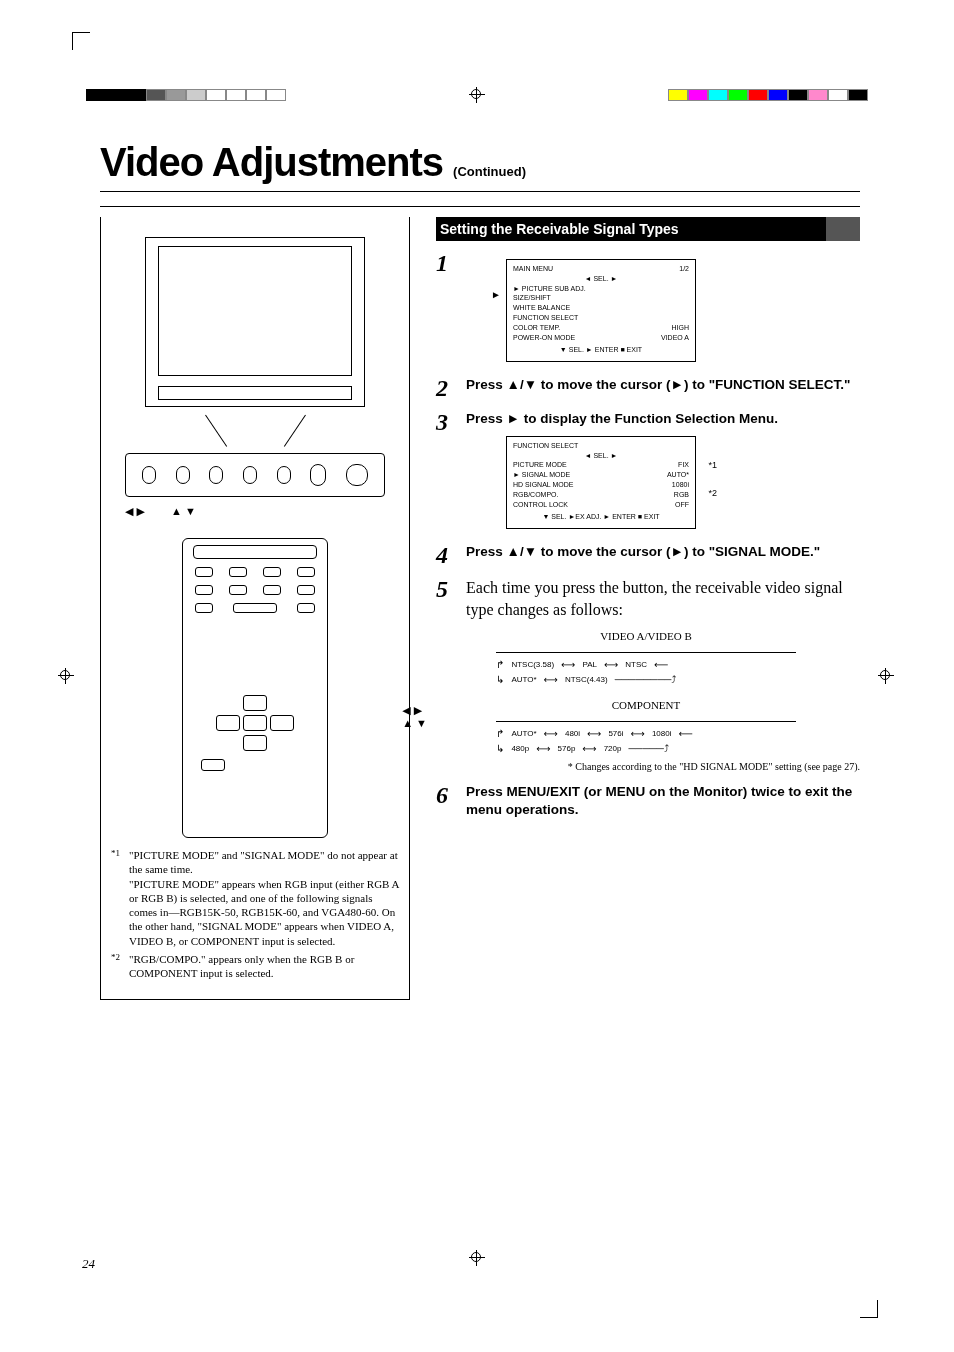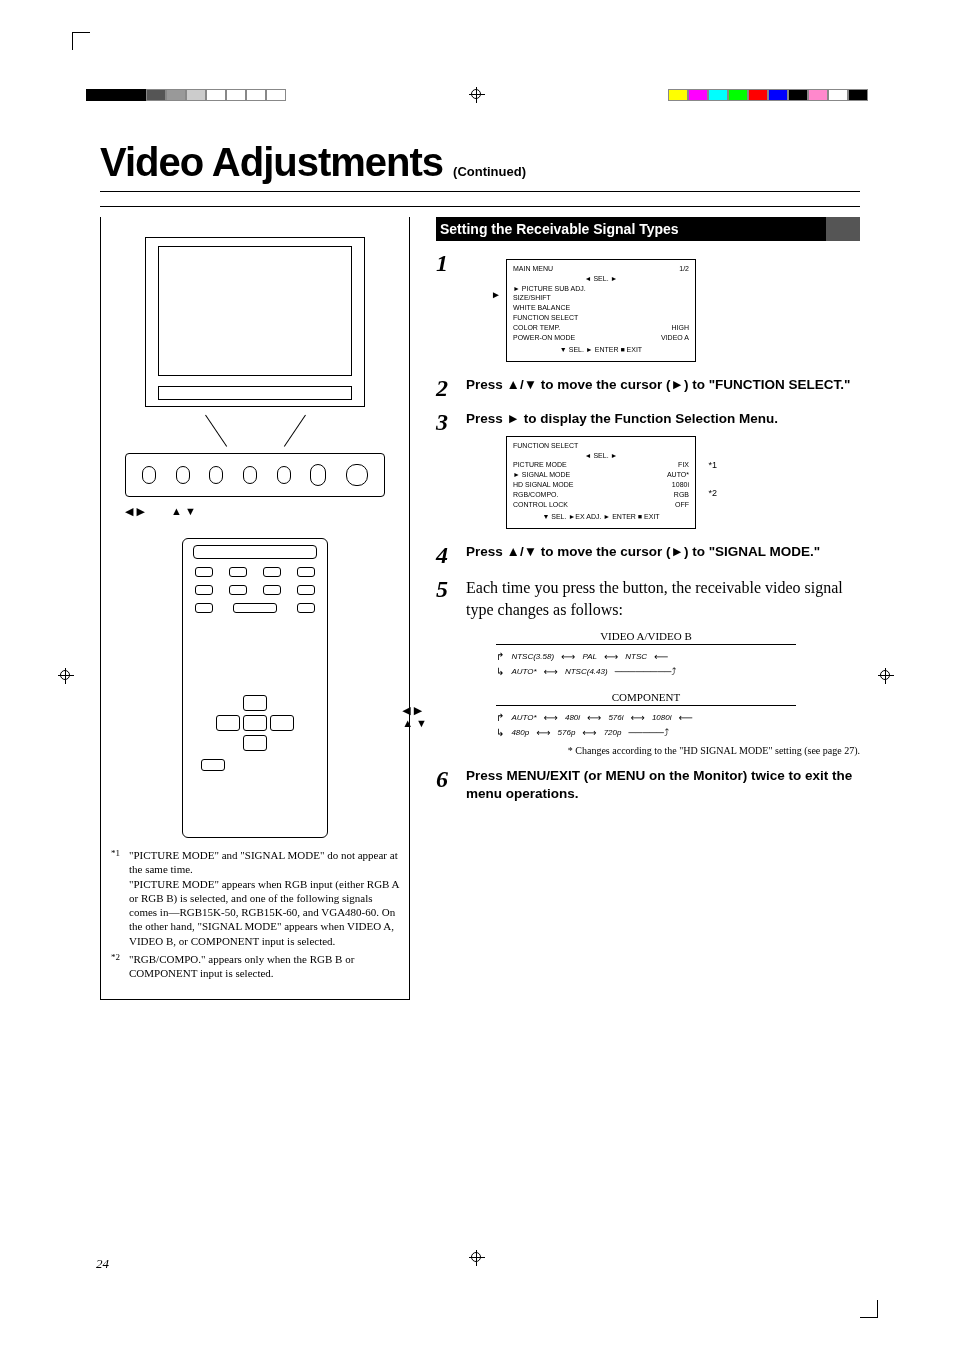--- a/index.html
+++ b/index.html
@@ -129,28 +129,28 @@
     width: 190px; border:1px solid #000; margin:8px auto 4px 40px; padding:4px 6px 6px 6px;
     font-family: Arial, Helvetica, sans-serif; font-size:7px; line-height:1.4; position:relative;
   }
   .osd .osd-row{ display:flex; justify-content:space-between; }
   .osd-ptr{ position:absolute; left:-16px; font-size:10px;}
   .osd-star{ position:absolute; right:-22px; font-size:9px;}
 
   .sig-diagram {
     margin: 10px 0 6px 30px; font-family: Arial, Helvetica, sans-serif; font-size:8px;
   }
-  .sig-diagram .lbl-row{ font-size:11px; border-bottom:1px solid #000; width:300px; margin-bottom:6px; padding-bottom:2px; text-align:center; font-family: Georgia, serif; text-decoration: underline; }
+  .sig-diagram .lbl-row{ font-size:11px; border-bottom:1px solid #000; width:300px; margin-bottom:6px; padding-bottom:10px; text-align:center; font-family: Georgia, serif; text-decoration: underline; }
   .sig-diagram .sig-row{ display:flex; align-items:center; gap:4px; margin-bottom:4px;}
-  .sig-diagram .sig-box{ padding:1px 3px; border:0; position:relative;font-style:italic;}
+  .sig-diagram .sig-box{ padding:1px 3px; border:0; position:relative;}
   .sig-diagram .arr{ font-size:10px;}
   .star-note{ font-size:10px; line-height:1.3; margin-left:30px; margin-top:6px;text-align:right;}
 
   .page-num {
-    position:absolute; bottom:80px; left:96px; font-size:13px; font-style:italic; font-family: Georgia, serif;
+    position:absolute; bottom:80px; left:82px; font-size:13px; font-style:italic; font-family: Georgia, serif;
   }
   .bottom-reg { position:absolute; bottom:86px; left:50%; transform:translateX(-50%);}
   .corner-tl, .corner-br {
     position:absolute; width:18px; height:18px; border:1px solid #000;
   }
   .corner-tl { top: 32px; left: 72px; border-right:none; border-bottom:none;}
   .corner-br { bottom: 34px; right: 76px; border-left:none; border-top:none;}
   .side-reg-l{position:absolute;top:50%;left:58px;transform:translateY(-50%);}
   .side-reg-r{position:absolute;top:50%;right:60px;transform:translateY(-50%);}
 </style>

